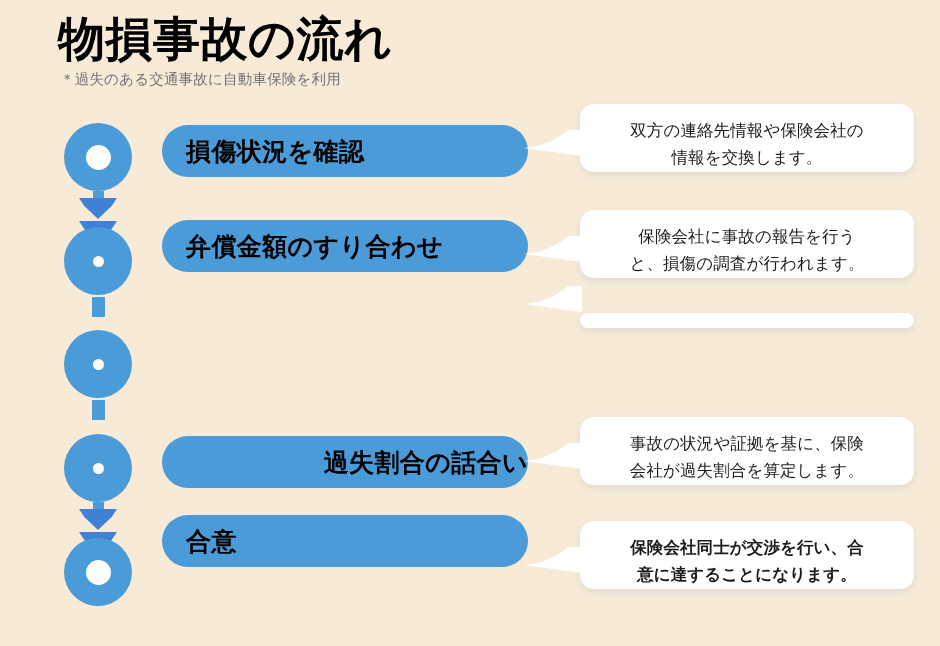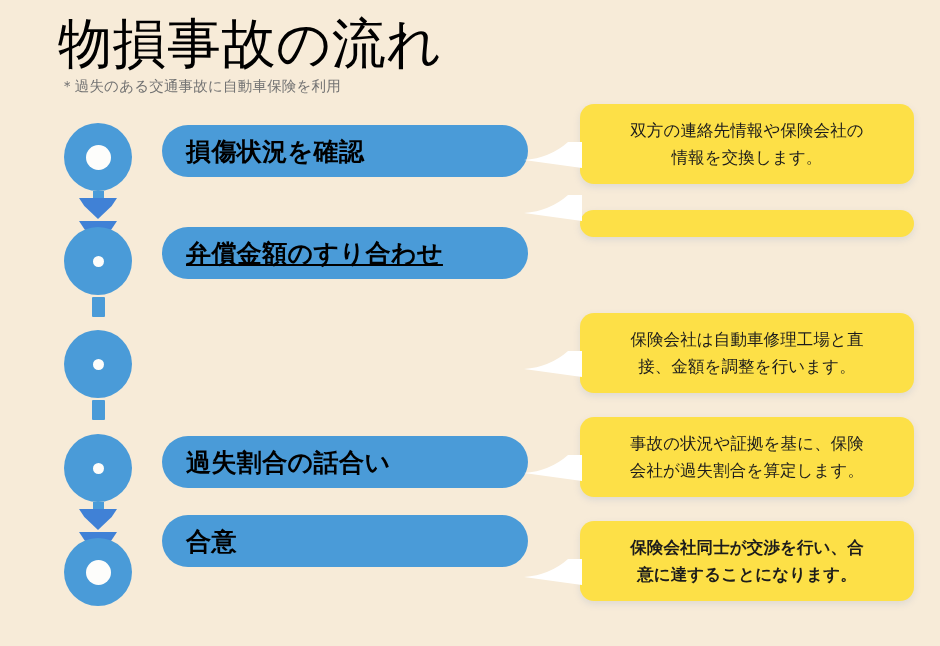--- a/index.html
+++ b/index.html
@@ -22,22 +22,22 @@
   }
 
   
   #header {
     position: absolute;
     left: 58px;
     top: 14px;
     width: 620px;
   }
   #title {
-    font-size: 54px;
-    font-weight: normal;
+    font-size: 47px;
+    font-weight: bold;
     color: #000000;
     letter-spacing: 0.5px;
     line-height: 1.08;
     margin: 0;
     white-space: nowrap;
   }
   #subtitle {
     font-size: 14.5px;
     font-weight: normal;
     color: #737373;
@@ -85,23 +85,23 @@
     line-height: 1;
     white-space: nowrap;
   }
 
   
   .bubble {
     position: absolute;
     left: 580px;
     width: 334px;
     box-sizing: border-box;
-    background: #fde047;
+    background: #ffffff;
     border-radius: 14px;
-    padding: 13px 16px 14px 16px;
+    padding: 13px 16px 2px 16px;
     box-shadow: 0 3px 7px rgba(125,150,190,0.20);
   }
   .bubble-text {
     font-size: 16.5px;
     line-height: 1.62;
     color: #1c1c1c;
     text-align: center;
     letter-spacing: 0.1px;
     white-space: pre-line;
   }
@@ -171,52 +171,52 @@
   </div>
   <div class="conn" style="top:191px;">
     <span class="stem"></span>
     <span class="chev"></span>
     <span class="chev"></span>
   </div>
 
   <div class="node small" style="top:227px;">
     <span class="dot"></span>
   </div>
-  <div class="pill" style="top:227px;text-decoration:underline;">
+  <div class="pill" style="top:220px;">
     <span class="pill-label">弁償金額のすり合わせ</span>
   </div>
   <div class="bubble" style="top:210px;">
     <svg class="tail" viewBox="0 0 58 26">
       <path d="M58 0 L58 26 L0 18 Q26 16 44 0 Z" fill="#ffffff"></path>
     </svg>
+    <div class="bubble-text">保険会社に事故の報告を行う
+と、損傷の調査が行われます。</div>
   </div>
   <div class="conn" style="top:297px;">
     <span class="dash"></span>
     <span class="dash"></span>
   </div>
 
   <div class="node small" style="top:330px;">
     <span class="dot"></span>
   </div>
   <div class="bubble" style="top:313px;">
     <svg class="tail" viewBox="0 0 58 26">
       <path d="M58 0 L58 26 L0 18 Q26 16 44 0 Z" fill="#ffffff"></path>
     </svg>
-    <div class="bubble-text">保険会社は自動車修理工場と直
-接、金額を調整を行います。</div>
   </div>
   <div class="conn" style="top:400px;">
     <span class="dash"></span>
     <span class="dash"></span>
   </div>
 
   <div class="node small" style="top:434px;">
     <span class="dot"></span>
   </div>
-  <div class="pill" style="top:436px;">
+  <div class="pill" style="top:436px;justify-content:flex-end;">
     <span class="pill-label">過失割合の話合い</span>
   </div>
   <div class="bubble" style="top:417px;">
     <svg class="tail" viewBox="0 0 58 26">
       <path d="M58 0 L58 26 L0 18 Q26 16 44 0 Z" fill="#ffffff"></path>
     </svg>
     <div class="bubble-text">事故の状況や証拠を基に、保険
 会社が過失割合を算定します。</div>
   </div>
   <div class="conn" style="top:502px;">

